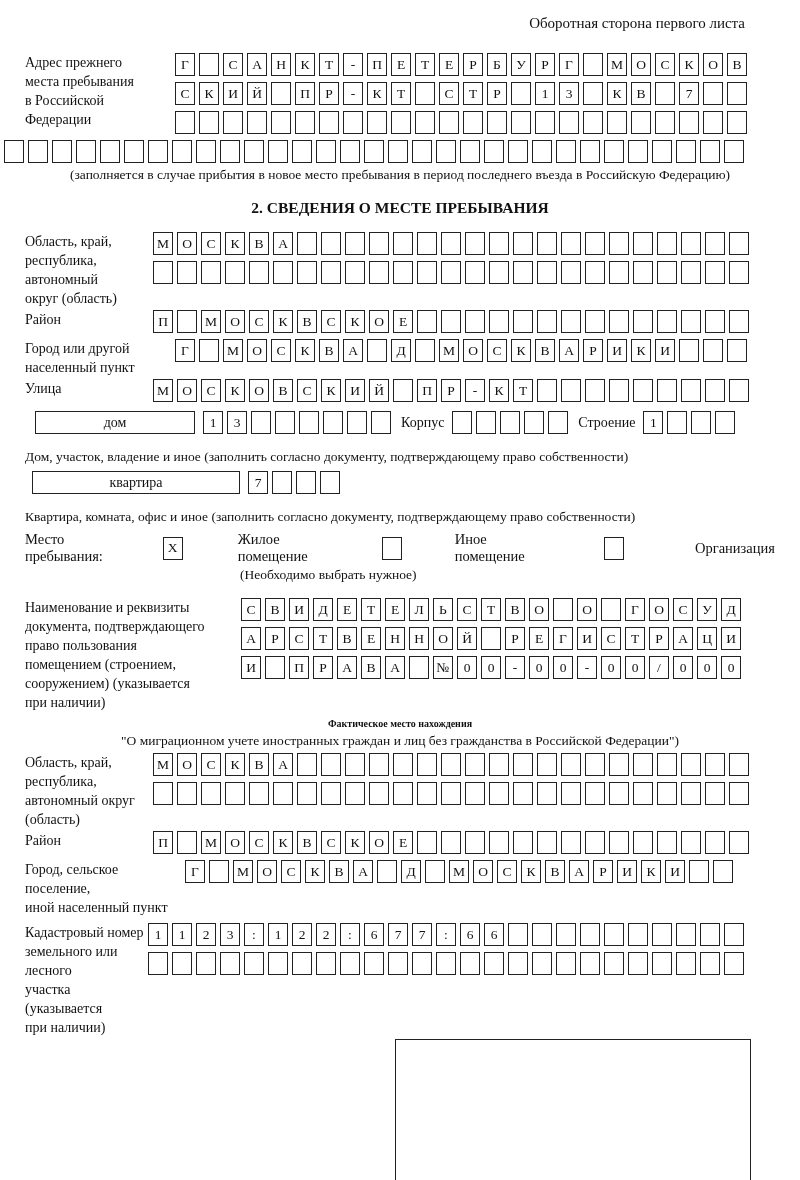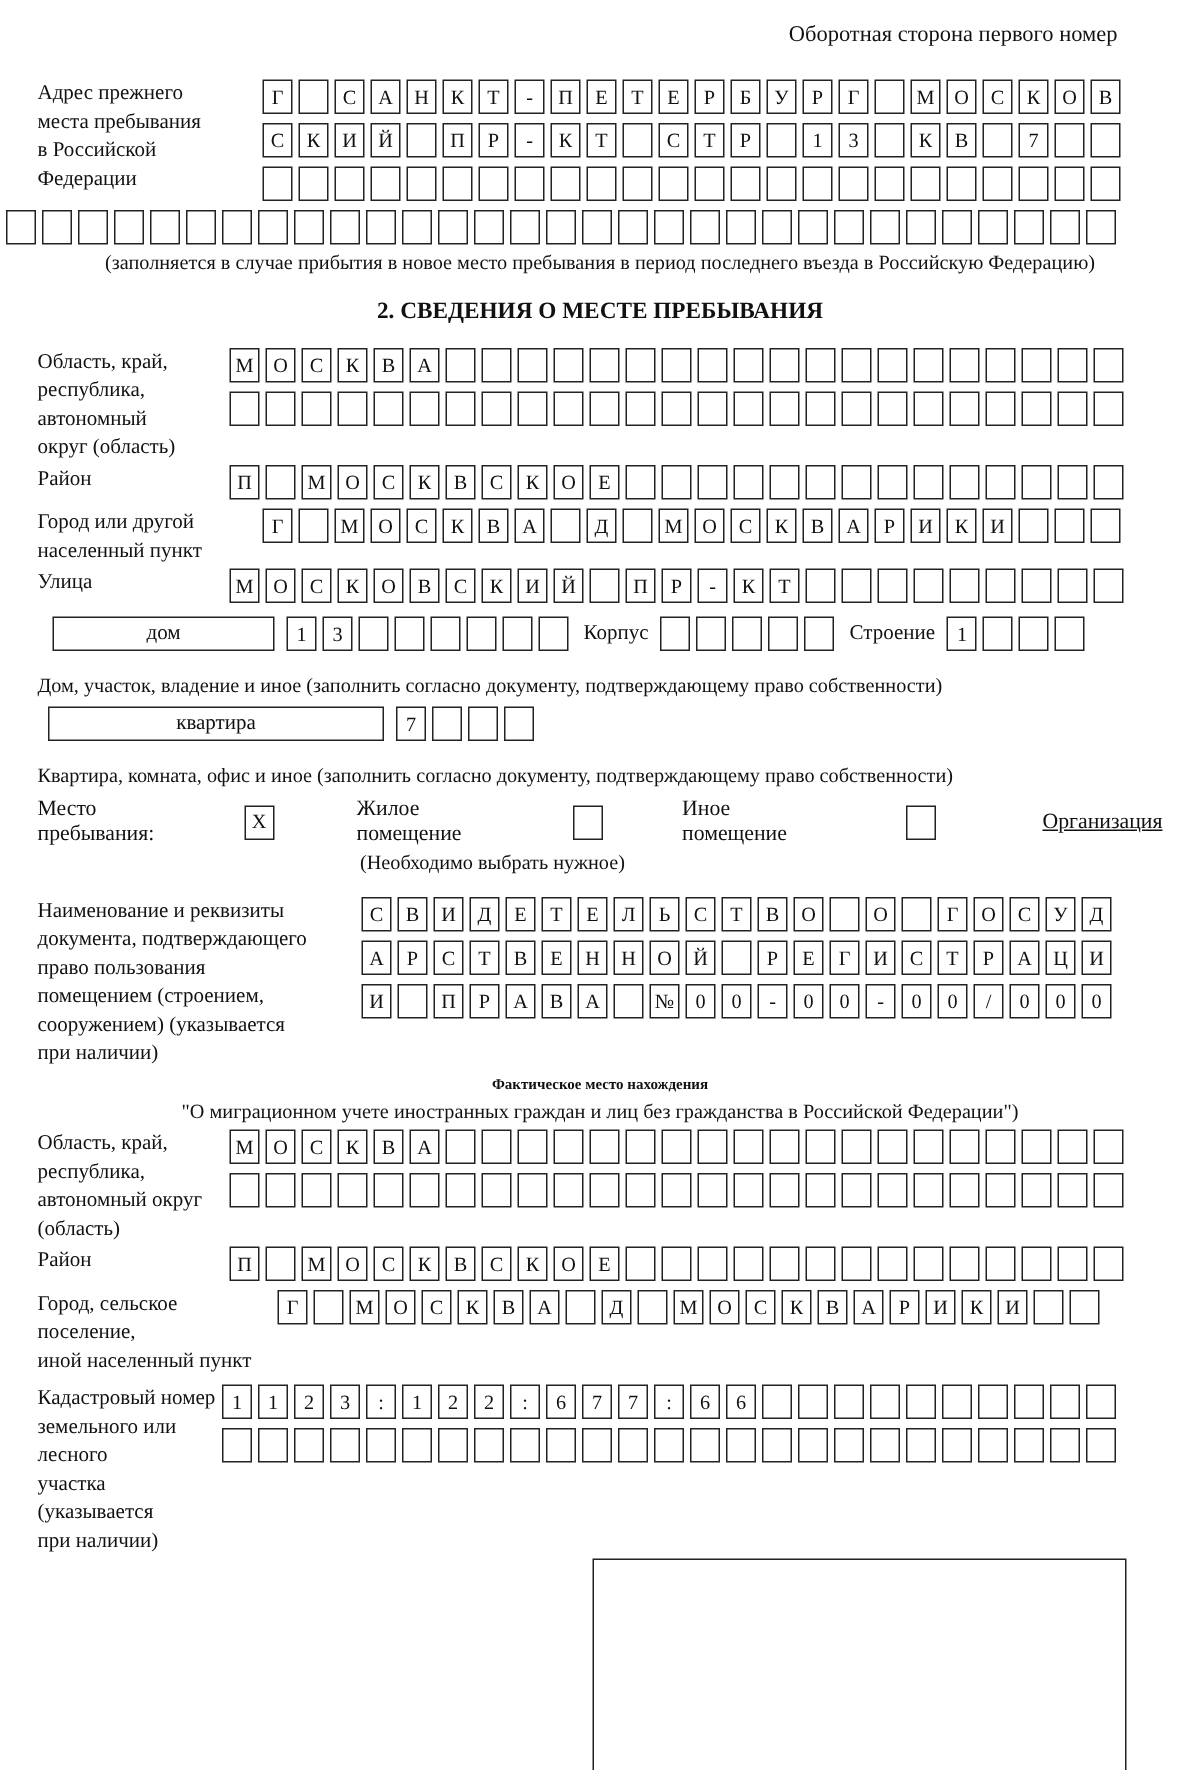--- a/index.html
+++ b/index.html
@@ -27,21 +27,21 @@
   .smallnote{font-size:13.5px;line-height:16px;}
   .chkrow{display:flex;align-items:center;font-size:14.5px;gap:45px;}
   .stampbox{margin-left:370px;width:356px;height:170px;box-sizing:border-box;border:1.6px solid #222;}
   .stampcap{margin-left:365px;width:390px;text-align:center;font-size:13.5px;line-height:16px;white-space:pre-line;}
 </style>
 </head>
 <body>
 
 <div class="page">
 
-  <div class="toptitle">Оборотная сторона первого номер</div>
+  <div class="toptitle">Оборотная сторона первого листа</div>
 
   <div class="group">
     <div class="glabel w150">Адрес прежнего
 места пребывания
 в Российской
 Федерации</div>
     <div class="rows">
       <div class="cellrow">
           <span class="cell">Г</span>
           <span class="cell"></span>
@@ -309,21 +309,21 @@
         <span class="cell"></span>
         <span class="cell"></span>
         <span class="cell"></span>
         <span class="cell"></span>
         <span class="cell"></span>
         <span class="cell"></span>
       </div>
   </div>
 
   <div class="inline-row mt9">
-    <span class="bigbox" style="width:148px;margin-left:10px;">дом</span>
+    <span class="bigbox" style="width:160px;margin-left:10px;">дом</span>
     <span class="cellrow" style="margin-left:8px;">
         <span class="cell">1</span>
         <span class="cell">3</span>
         <span class="cell"></span>
         <span class="cell"></span>
         <span class="cell"></span>
         <span class="cell"></span>
         <span class="cell"></span>
         <span class="cell"></span>
       </span>
@@ -339,38 +339,38 @@
     <span class="cellrow">
         <span class="cell">1</span>
         <span class="cell"></span>
         <span class="cell"></span>
         <span class="cell"></span>
       </span>
   </div>
   <div class="smallnote mt5">Дом, участок, владение и иное (заполнить согласно документу, подтверждающему право собственности)</div>
 
   <div class="inline-row mt6">
-    <span class="bigbox" style="width:224px;margin-left:7px;">квартира</span>
+    <span class="bigbox" style="width:208px;margin-left:7px;">квартира</span>
     <span class="cellrow" style="margin-left:8px;">
         <span class="cell">7</span>
         <span class="cell"></span>
         <span class="cell"></span>
         <span class="cell"></span>
       </span>
   </div>
   <div class="smallnote mt5">Квартира, комната, офис и иное (заполнить согласно документу, подтверждающему право собственности)</div>
 
   <div class="chkrow mt6">
     <span style="margin-right:10px;">Место пребывания:</span>
     <span class="cell">X</span>
     <span style="margin:0 20px 0 10px;">Жилое помещение</span>
     <span class="cell"></span>
     <span style="margin:0 32px 0 8px;">Иное помещение</span>
     <span class="cell"></span>
-    <span style="margin-left:26px;text-decoration:underline;">Организация</span>
+    <span style="margin-left:26px;">Организация</span>
   </div>
   <div class="smallnote mt2" style="margin-left:215px;">(Необходимо выбрать нужное)</div>
 
   <div class="group mt5 h114">
     <div class="glabel w216">Наименование и реквизиты
 документа, подтверждающего
 право пользования
 помещением (строением,
 сооружением) (указывается
 при наличии)</div>

